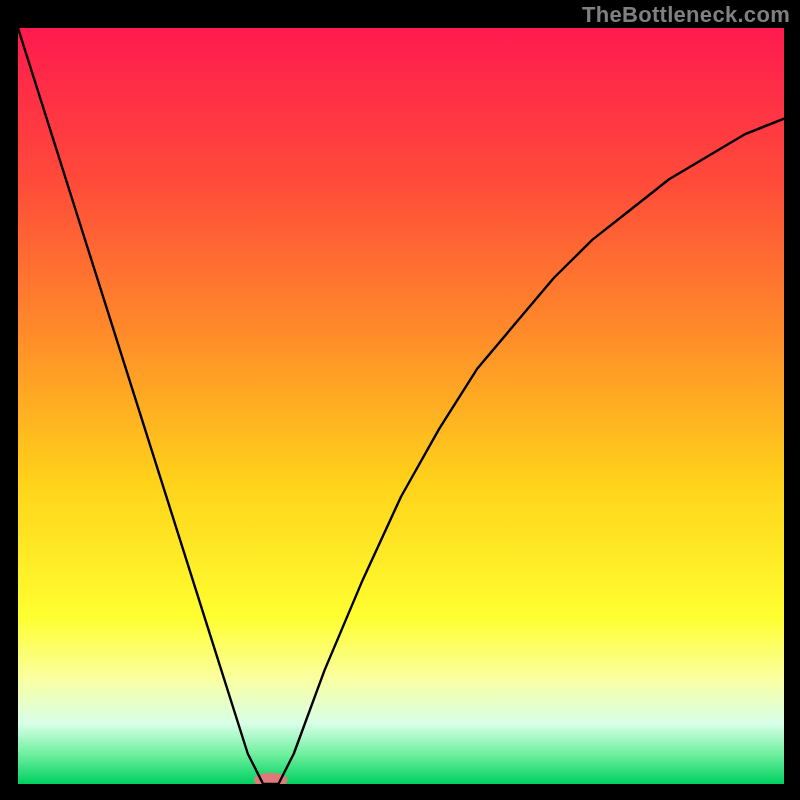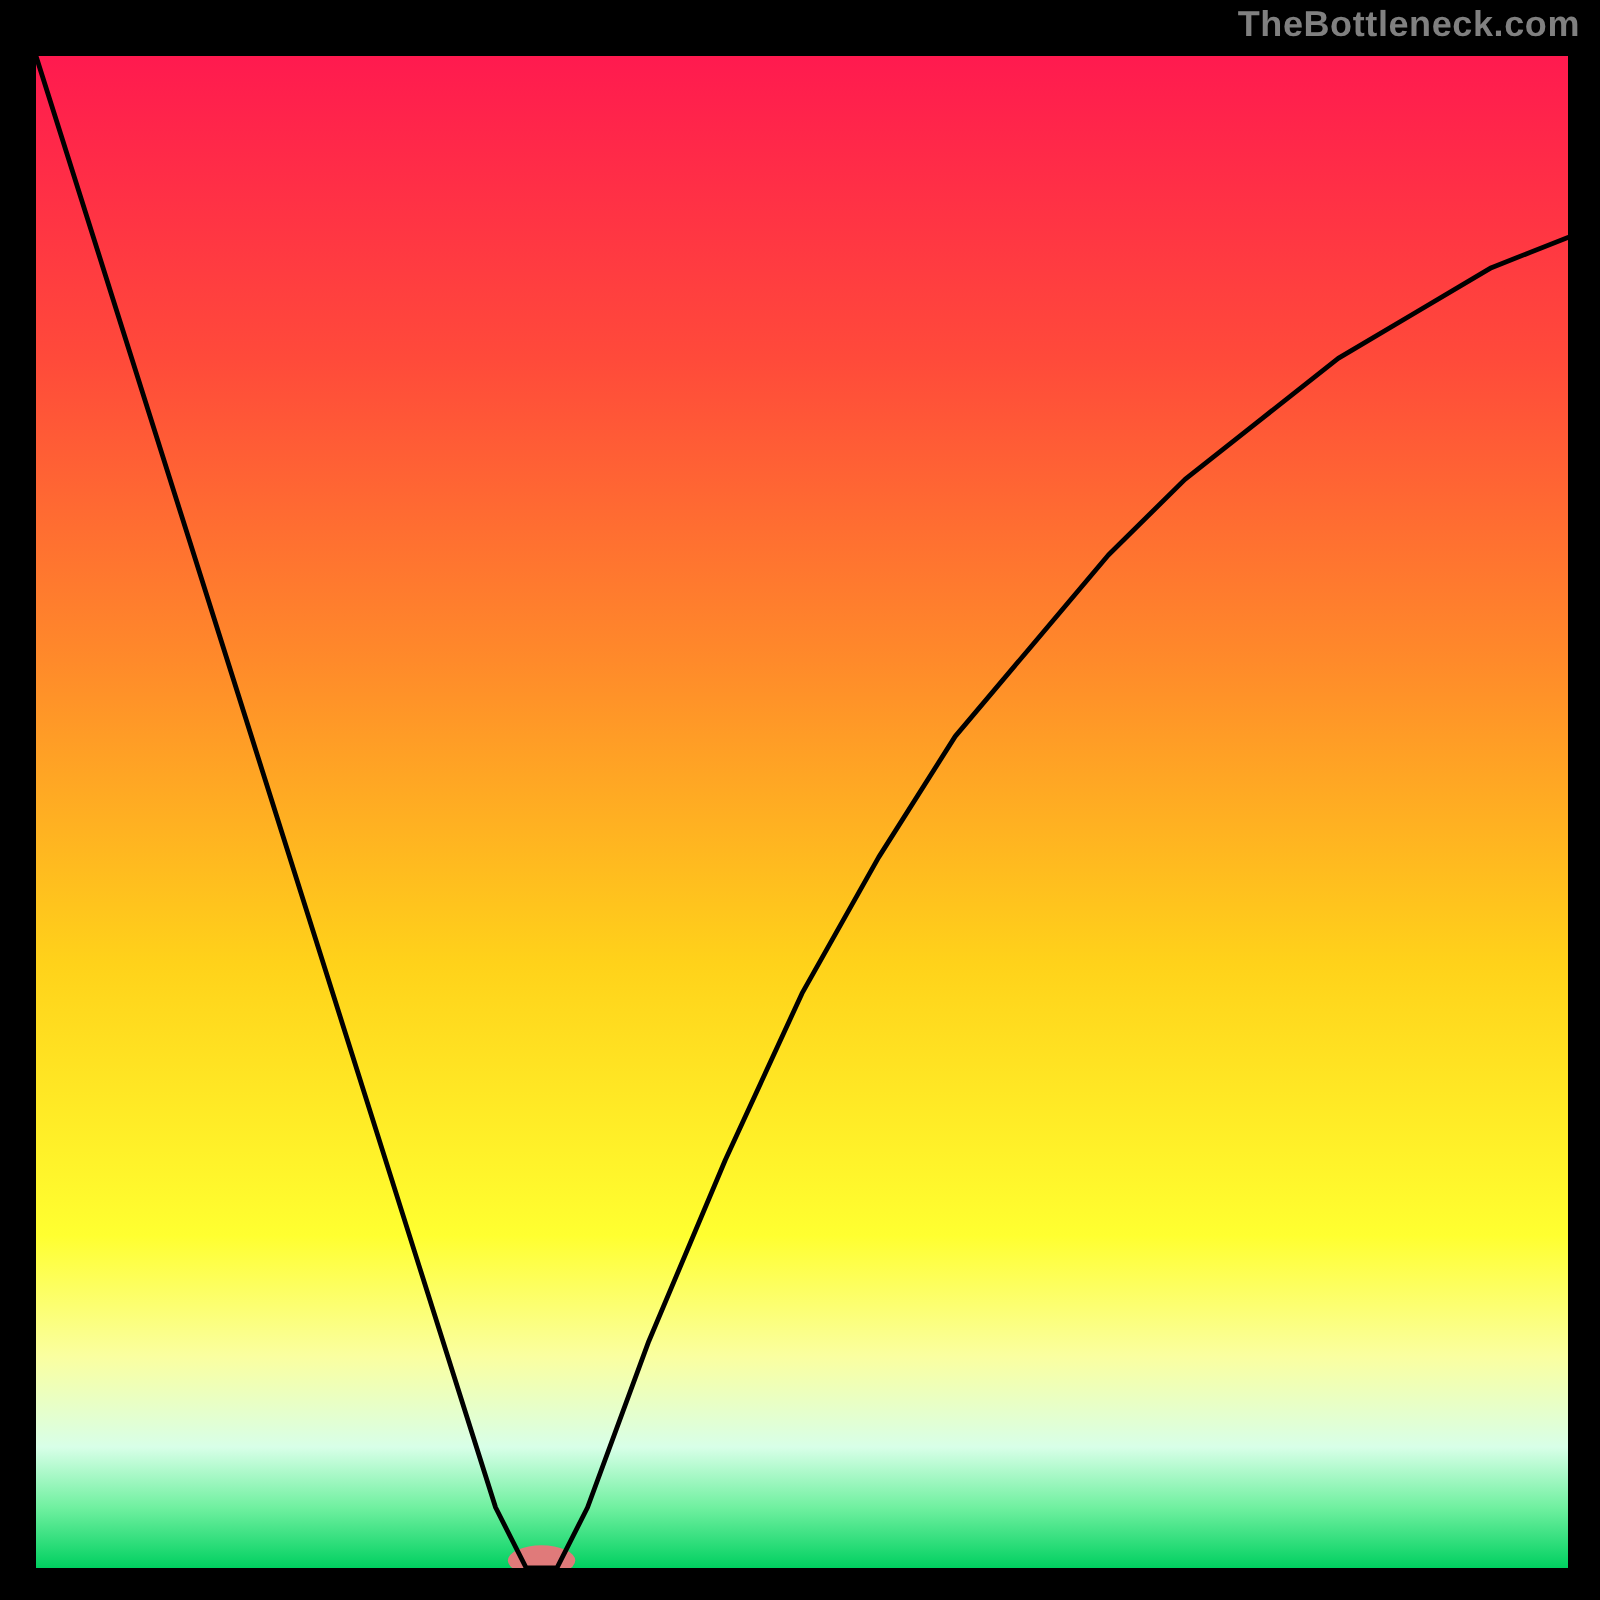--- a/index.html
+++ b/index.html
@@ -15,21 +15,21 @@
     position: relative;
     width: 800px;
     height: 800px;
     background: #000;
   }
   .watermark {
     position: absolute;
     top: 2px;
     right: 10px;
     color: #808080;
-    font-size: 18px;
+    font-size: 22px;
     font-weight: 600;
     letter-spacing: 0.3px;
     z-index: 5;
   }
   .plot-area {
     position: absolute;
     left: 18px;
     top: 28px;
     width: 766px;
     height: 756px;

